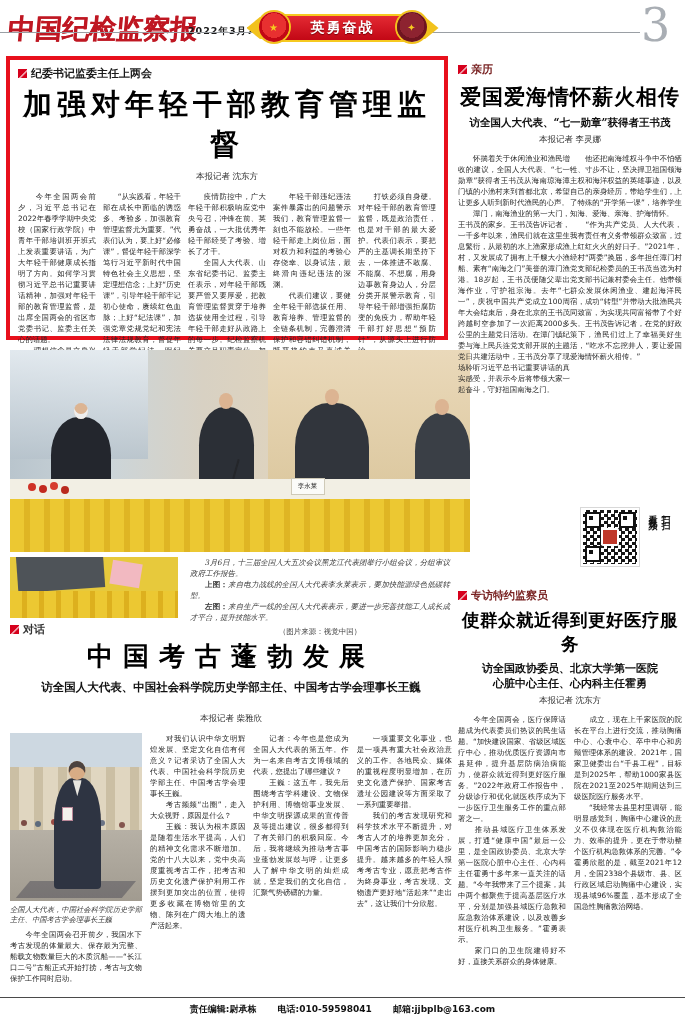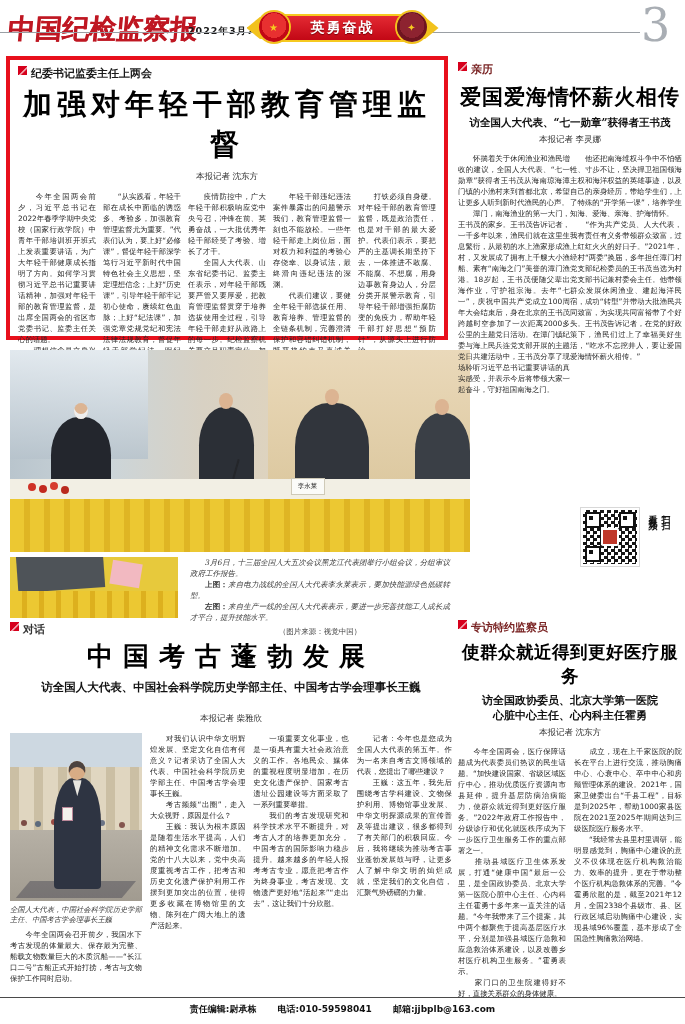--- a/index.html
+++ b/index.html
@@ -26,21 +26,21 @@
     display:flex;align-items:center;justify-content:center;}
   .banner .bar span{color:#fff;font-weight:bold;font-size:14px;letter-spacing:2px;
     font-family:"DejaVu Sans",sans-serif;text-shadow:0 1px 1px #7a0008;}
   .emblem{position:absolute;top:3px;width:30px;height:30px;border-radius:50%;
     display:flex;align-items:center;justify-content:center;font-size:10px;color:#f6ca20;
     box-shadow:0 0 0 2px #f2c21c;}
   .emblem-left{left:-4px;background:radial-gradient(circle at 50% 45%,#e83030 55%,#c20715 56%);}
   .emblem-right{right:-4px;background:radial-gradient(circle at 50% 45%,#8d2330 55%,#6e1420 56%);}
 
   
-  .kicker{display:flex;gap:4px;font-size:11px;font-weight:bold;}
+  .kicker{display:flex;align-items:center;gap:4px;font-size:11px;font-weight:bold;}
   .kicker-icon{width:9px;height:9px;background:linear-gradient(135deg,#d6001c 55%,#fff 56%,#d6001c 70%);
     display:inline-block;}
   .headline{font-family:"DejaVu Serif","Liberation Serif",serif;font-weight:bold;color:#000;text-align:center;}
   .subtitle{font-family:"DejaVu Serif","Liberation Serif",serif;font-weight:bold;text-align:center;color:#111;}
   .byline{text-align:center;font-size:8.5px;color:#333;}
   .col{font-size:7.4px;line-height:11px;text-align:justify;color:#262626;white-space:pre-line;overflow:hidden;}
 
   
   .lead-box{position:absolute;left:6px;top:56px;width:442px;height:284px;border:4px solid #e8101c;
     box-sizing:border-box;padding:6px 8px;}
@@ -130,21 +130,21 @@
     background:#e8e6e0;clip-path:polygon(0 0,100% 0,50% 100%);}
   .pw-figure .badge{position:absolute;left:18%;top:26%;width:9px;height:12px;background:#f4f2ec;border:1px solid #b89;}
   .duihua-photo-caption{font-family:"DejaVu Serif","Liberation Serif",serif;font-style:italic;font-size:7.3px;
     line-height:10px;color:#3b3b3b;margin-top:4px;text-align:justify;}
   .duihua-photo-col .col{margin-top:4px;flex:1;}
   .duihua-cols{display:flex;gap:8px;flex:1;}
   .duihua-cols .col{flex:1;}
 
   
   .zhuanfang{position:absolute;left:458px;top:588px;width:224px;}
-  .zhuanfang .kicker{color:#7a2424;margin-top:32px;}
+  .zhuanfang .kicker{color:#7a2424;}
   .zhuanfang .headline{font-size:17.5px;letter-spacing:0.5px;margin-top:5px;}
   .zhuanfang .subtitle{font-size:11px;margin-top:5px;line-height:15px;}
   .zhuanfang .byline{margin-top:4px;}
   .zhuanfang-cols{display:flex;gap:8px;margin-top:7px;height:288px;}
   .zhuanfang-cols .col{flex:1;}
 
   
   .footer-rule{position:absolute;left:0;top:997px;width:685px;height:1px;background:#4a4a4a;}
   .footer{position:absolute;left:0;top:1003px;width:685px;text-align:center;font-size:9px;font-weight:bold;color:#111;}
   .footer span{margin:0 9px;}
@@ -283,24 +283,24 @@
           </div>
         </div>
         <div class="duihua-photo-caption">全国人大代表，中国社会科学院历史学部主任、中国考古学会理事长王巍</div>
         <div class="col">　　今年全国两会召开前夕，我国水下考古发现的体量最大、保存最为完整、船载文物数量巨大的木质沉船——“长江口二号”古船正式开始打捞，考古与文物保护工作同时启动。
 　　考古从“小众”走向“大众”，文博热度持续走高，原因是什么？</div>
       </div>
       <div class="duihua-cols">
         <div class="col">　　对我们认识中华文明辉煌发展、坚定文化自信有何意义？记者采访了全国人大代表、中国社会科学院历史学部主任、中国考古学会理事长王巍。
 　　考古频频“出圈”，走入大众视野，原因是什么？
 　　王巍：我认为根本原因是随着生活水平提高，人们的精神文化需求不断增加。党的十八大以来，党中央高度重视考古工作，把考古和历史文化遗产保护利用工作摆到更加突出的位置，使得更多收藏在博物馆里的文物、陈列在广阔大地上的遗产活起来。</div>
+        <div class="col">　　记者：今年也是您成为全国人大代表的第五年。作为一名来自考古文博领域的代表，您提出了哪些建议？
+　　王巍：这五年，我先后围绕考古学科建设、文物保护利用、博物馆事业发展、中华文明探源成果的宣传普及等提出建议，很多都得到了有关部门的积极回应。今后，我将继续为推动考古事业蓬勃发展鼓与呼，让更多人了解中华文明的灿烂成就，坚定我们的文化自信，汇聚气势磅礴的力量。</div>
         <div class="col">　　一项重要文化事业，也是一项具有重大社会政治意义的工作。各地民众、媒体的重视程度明显增加，在历史文化遗产保护、国家考古遗址公园建设等方面采取了一系列重要举措。
 　　我们的考古发现研究和科学技术水平不断提升，对考古人才的培养更加充分，中国考古的国际影响力稳步提升。越来越多的年轻人报考考古专业，愿意把考古作为终身事业，考古发现、文物遗产更好地“活起来”“走出去”，这让我们十分欣慰。</div>
-        <div class="col">　　记者：今年也是您成为全国人大代表的第五年。作为一名来自考古文博领域的代表，您提出了哪些建议？
-　　王巍：这五年，我先后围绕考古学科建设、文物保护利用、博物馆事业发展、中华文明探源成果的宣传普及等提出建议，很多都得到了有关部门的积极回应。今后，我将继续为推动考古事业蓬勃发展鼓与呼，让更多人了解中华文明的灿烂成就，坚定我们的文化自信，汇聚气势磅礴的力量。</div>
       </div>
     </div>
   </div>
 
   <div class="zhuanfang">
     <div class="kicker">
       <span class="kicker-icon"></span>
       <span>专访特约监察员</span>
     </div>
     <div class="headline">使群众就近得到更好医疗服务</div>

